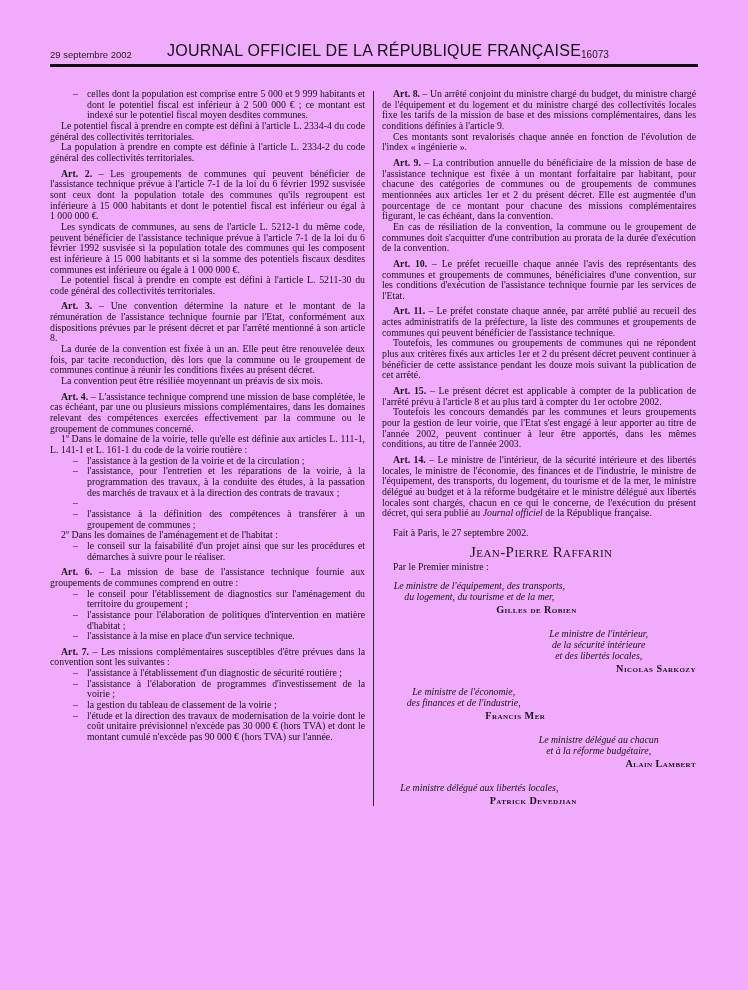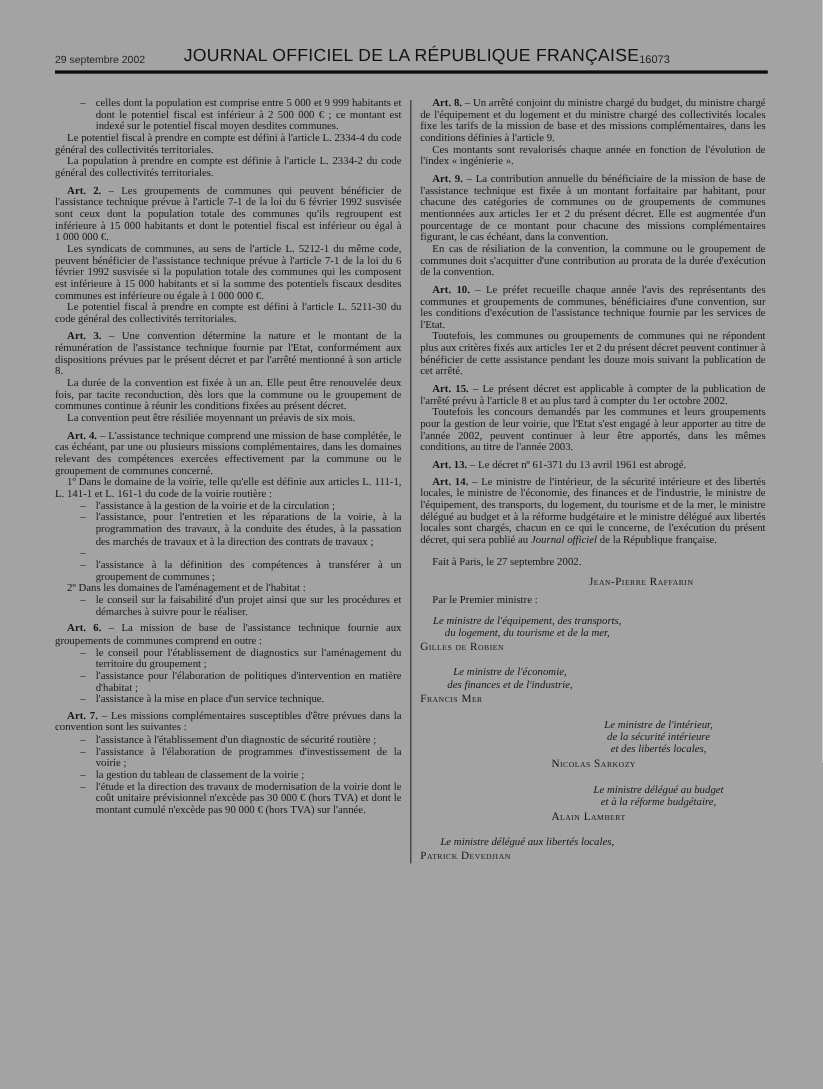--- a/index.html
+++ b/index.html
@@ -1,17 +1,17 @@
 <!DOCTYPE html>
 <html lang="fr"><head>
 <meta charset="utf-8">
 <style>
   html,body { margin:0; padding:0; background:#ffffff; }
   .page {
-    position:relative; width:748px; height:990px; background:#a3a3a3;
+    position:relative; width:748px; height:990px; background:#f0abfc;
     font-family:"Liberation Serif","DejaVu Serif",serif; color:#151515;
     overflow:hidden;
   }
   
   .header {
     position:absolute; top:46px; left:50px; width:648px; height:14px;
     font-family:"Liberation Sans","DejaVu Sans",sans-serif;
     display:flex; align-items:flex-end;
   }
   .header .h-date { flex:1; font-size:9.5px; color:#222; }
@@ -28,31 +28,31 @@
   .art { margin-top:5px; }
   .art-label { font-weight:bold; }
   .art-label::after { content:" "; }
   .li { display:flex; margin:0; padding-left:23px; }
   .li .dash { flex:none; width:14px; }
   .li .li-text { flex:1; text-align:justify; }
   .it { font-style:italic; }
   
   .fait { margin-top:9px; margin-bottom:8px; }
   .pm-name {
-    width:72%; margin-left:auto; text-align:center;
-    font-variant:small-caps; letter-spacing:.45px; font-size:10px;
+    width:72%; margin-left:auto; 
+    font-variant:small-caps; letter-spacing:.45px; font-size:15px;
     margin-top:3px; margin-bottom:5px;
   }
   .par-pm { margin:0 0 7px 0; text-indent:11px; }
   .sig { margin-bottom:12px; }
   .sig-left  { width:62%; margin-right:auto; }
   .sig-right { width:62%; margin-left:auto; }
   .sig-mid   { width:52%; margin-right:auto; }
   .sig-title { font-style:italic; text-align:center; line-height:11px; }
-  .sig-name  { text-align:left; font-variant:small-caps; letter-spacing:.45px; font-size:10.2px; margin-top:3px; }
+  .sig-name  { text-align:right; font-variant:small-caps; letter-spacing:.45px; font-size:10.2px; margin-top:3px;font-weight:bold; }
 </style>
 </head>
 <body>
 
 <div class="page">
 
   <div class="header">
     <span class="h-date">29 septembre 2002</span>
     <span class="h-title">JOURNAL OFFICIEL DE LA RÉPUBLIQUE FRANÇAISE</span>
     <span class="h-page">16073</span>
@@ -129,51 +129,51 @@
     </div>
 
     <div class="divider"></div>
 
     <div class="col col-right">
       <p class="para art" style="margin-top:0"><span class="art-label">Art. 8.</span><span>– Un arrêté conjoint du ministre chargé du budget, du ministre chargé de l'équipement et du logement et du ministre chargé des collectivités locales fixe les tarifs de la mission de base et des missions complémentaires, dans les conditions définies à l'article 9.</span></p>
       <p class="para">Ces montants sont revalorisés chaque année en fonction de l'évolution de l'index «&nbsp;ingénierie&nbsp;».</p>
       <p class="para art"><span class="art-label">Art. 9.</span><span>– La contribution annuelle du bénéficiaire de la mission de base de l'assistance technique est fixée à un montant forfaitaire par habitant, pour chacune des catégories de communes ou de groupements de communes mentionnées aux articles 1er et 2 du présent décret. Elle est augmentée d'un pourcentage de ce montant pour chacune des missions complémentaires figurant, le cas échéant, dans la convention.</span></p>
       <p class="para">En cas de résiliation de la convention, la commune ou le groupement de communes doit s'acquitter d'une contribution au prorata de la durée d'exécution de la convention.</p>
       <p class="para art"><span class="art-label">Art. 10.</span><span>– Le préfet recueille chaque année l'avis des représentants des communes et groupements de communes, bénéficiaires d'une convention, sur les conditions d'exécution de l'assistance technique fournie par les services de l'Etat.</span></p>
+      <p class="para art"><span class="art-label">Art. 11.</span><span>– Le préfet constate chaque année, par arrêté publié au recueil des actes administratifs de la préfecture, la liste des communes et groupements de communes qui peuvent bénéficier de l'assistance technique.</span></p>
       <p class="para">Toutefois, les communes ou groupements de communes qui ne répondent plus aux critères fixés aux articles 1er et 2 du présent décret peuvent continuer à bénéficier de cette assistance pendant les douze mois suivant la publication de cet arrêté.</p>
       <p class="para art"><span class="art-label">Art. 15.</span><span>– Le présent décret est applicable à compter de la publication de l'arrêté prévu à l'article 8 et au plus tard à compter du 1er octobre 2002.</span></p>
       <p class="para">Toutefois les concours demandés par les communes et leurs groupements pour la gestion de leur voirie, que l'Etat s'est engagé à leur apporter au titre de l'année 2002, peuvent continuer à leur être apportés, dans les mêmes conditions, au titre de l'année 2003.</p>
-      <p class="para art"><span class="art-label">Art. 13.</span><span>– Le décret nº 61-371 du 13 avril 1961 est abrogé.</span></p>
       <p class="para art"><span class="art-label">Art. 14.</span><span>– Le ministre de l'intérieur, de la sécurité intérieure et des libertés locales, le ministre de l'économie, des finances et de l'industrie, le ministre de l'équipement, des transports, du logement, du tourisme et de la mer, le ministre délégué au budget et à la réforme budgétaire et le ministre délégué aux libertés locales sont chargés, chacun en ce qui le concerne, de l'exécution du présent décret, qui sera publié au </span><span class="it">Journal officiel</span><span> de la République française.</span></p>
 
       <p class="para fait">Fait à Paris, le 27 septembre 2002.</p>
       <div class="pm-name">Jean-Pierre Raffarin</div>
       <p class="para par-pm">Par le Premier ministre&nbsp;:</p>
 
       <div class="sig sig-left">
         <div class="sig-title">Le ministre de l'équipement, des transports,</div>
         <div class="sig-title">du logement, du tourisme et de la mer,</div>
         <div class="sig-name">Gilles de Robien</div>
       </div>
 
+      <div class="sig sig-right">
+        <div class="sig-title">Le ministre de l'intérieur,</div>
+        <div class="sig-title">de la sécurité intérieure</div>
+        <div class="sig-title">et des libertés locales,</div>
+        <div class="sig-name">Nicolas Sarkozy</div>
+      </div>
+
       <div class="sig sig-mid">
         <div class="sig-title">Le ministre de l'économie,</div>
         <div class="sig-title">des finances et de l'industrie,</div>
         <div class="sig-name">Francis Mer</div>
       </div>
 
       <div class="sig sig-right">
-        <div class="sig-title">Le ministre de l'intérieur,</div>
-        <div class="sig-title">de la sécurité intérieure</div>
-        <div class="sig-title">et des libertés locales,</div>
-        <div class="sig-name">Nicolas Sarkozy</div>
-      </div>
-
-      <div class="sig sig-right">
-        <div class="sig-title">Le ministre délégué au budget</div>
+        <div class="sig-title">Le ministre délégué au chacun</div>
         <div class="sig-title">et à la réforme budgétaire,</div>
         <div class="sig-name">Alain Lambert</div>
       </div>
 
       <div class="sig sig-left" style="margin-bottom:0">
         <div class="sig-title">Le ministre délégué aux libertés locales,</div>
         <div class="sig-name">Patrick Devedjian</div>
       </div>
     </div>
 

